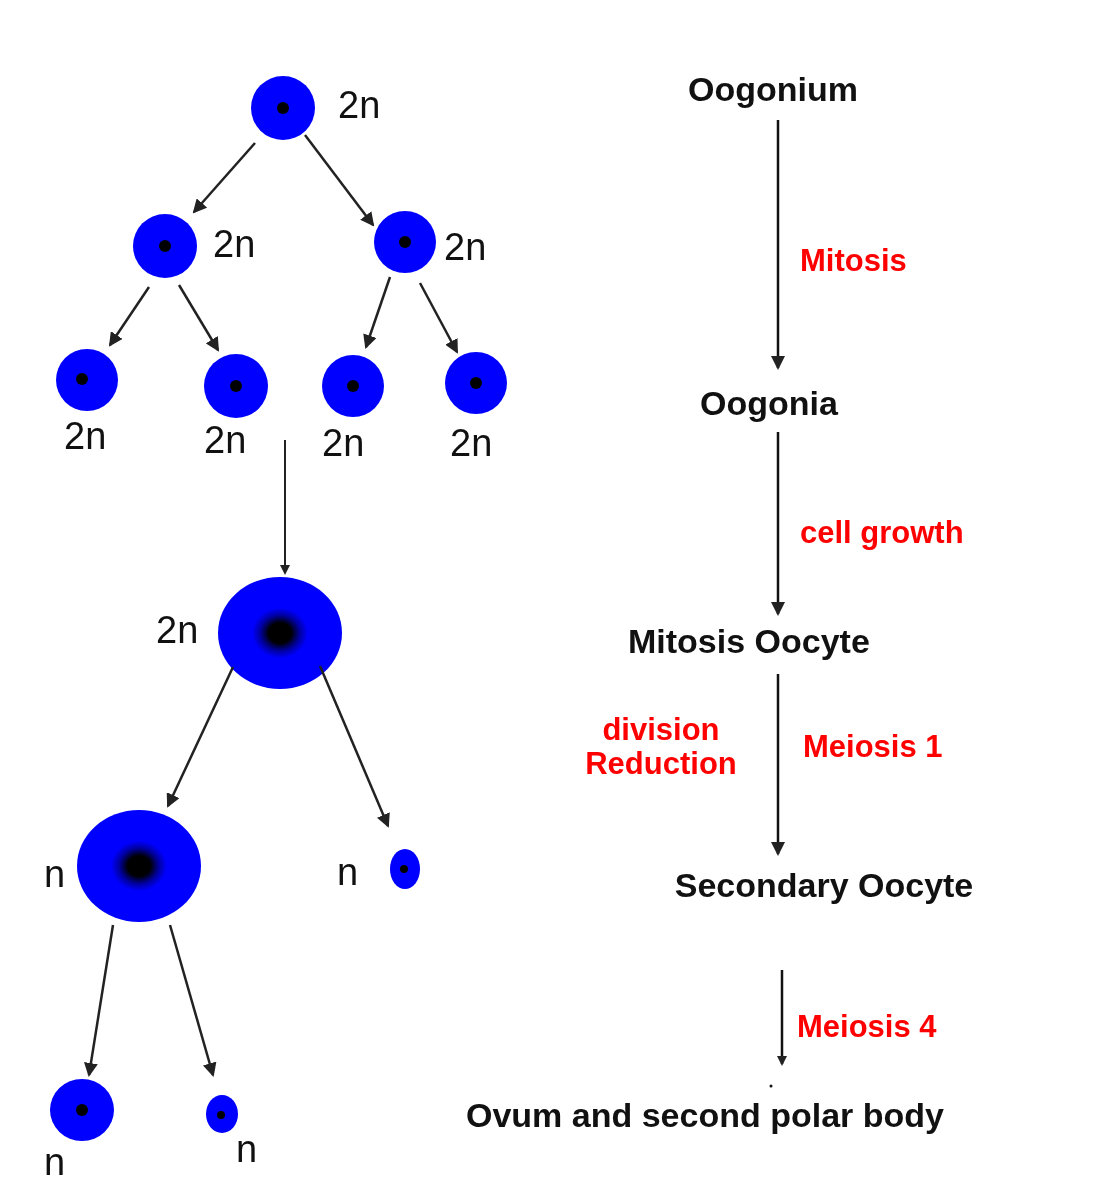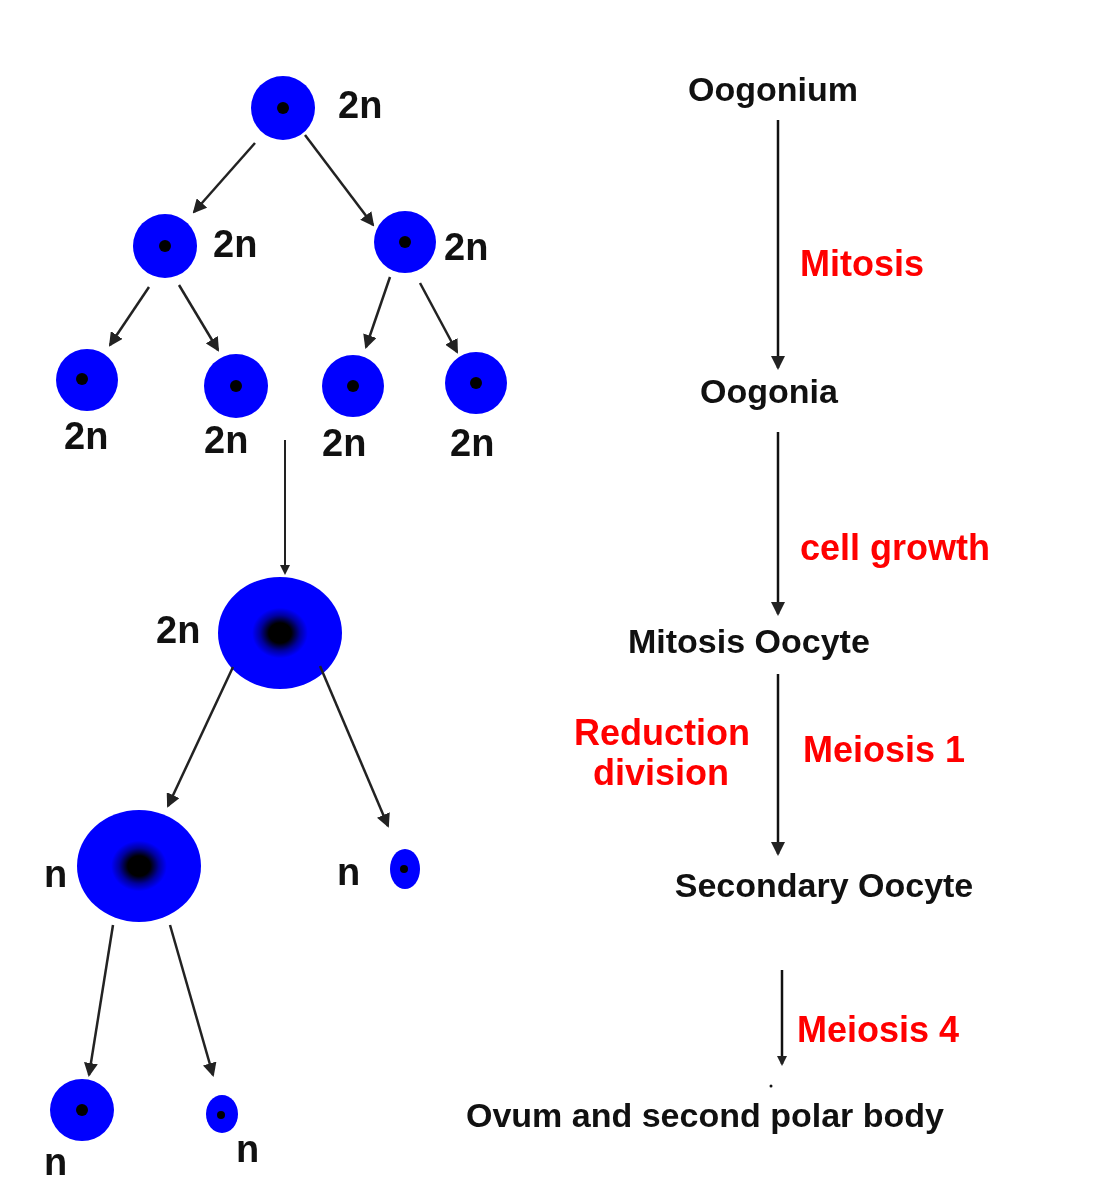--- a/index.html
+++ b/index.html
@@ -1,20 +1,20 @@
 <!DOCTYPE html>
 <html><head>
 <meta charset="utf-8">
 <style>
   html, body { margin:0; padding:0; background:#ffffff; }
   body { width:1114px; height:1200px; position:relative; overflow:hidden; font-family:"Liberation Sans", sans-serif; }
   svg#diagram { position:absolute; left:0; top:0; }
-  .lbl { position:absolute; font-weight:bold; color:#111111; font-size:38px; line-height:1; white-space:nowrap; }
+  .lbl { position:absolute; font-weight:normal; color:#111111; font-size:38px; line-height:1; white-space:nowrap; }
   .stage { position:absolute; font-weight:bold; color:#111111; font-size:34px; line-height:1.15; white-space:nowrap; text-align:center; }
-  .proc { position:absolute; font-weight:bold; color:#ff0000; font-size:36px; line-height:1.1; white-space:nowrap; }
+  .proc { position:absolute; font-weight:bold; color:#ff0000; font-size:31px; line-height:1.1; white-space:nowrap; }
   .proc.center { text-align:center; }
 </style>
 </head>
 <body>
 
 <svg id="diagram" width="1114" height="1200" viewBox="0 0 1114 1200" xmlns="http://www.w3.org/2000/svg">
   <defs>
     <marker id="ah" markerWidth="10" markerHeight="10" refX="8" refY="5" orient="auto" markerUnits="userSpaceOnUse">
       <path d="M0,0 L10,5 L0,10 z" fill="#222222"></path>
     </marker>
@@ -114,27 +114,27 @@
 <div class="lbl" style="left:204px; top:421px;">2n</div>
 <div class="lbl" style="left:322px; top:424px;">2n</div>
 <div class="lbl" style="left:450px; top:424px;">2n</div>
 <div class="lbl" style="left:156px; top:611px;">2n</div>
 <div class="lbl" style="left:44px; top:855px;">n</div>
 <div class="lbl" style="left:337px; top:853px;">n</div>
 <div class="lbl" style="left:44px; top:1143px;">n</div>
 <div class="lbl" style="left:236px; top:1130px;">n</div>
 
 <div class="stage" style="left:688px; top:70px;">Oogonium</div>
-<div class="stage" style="left:700px; top:372px;">Oogonia</div>
+<div class="stage" style="left:700px; top:384px;">Oogonia</div>
 <div class="stage" style="left:628px; top:622px;">Mitosis Oocyte</div>
 <div class="stage" style="left:616px; top:866px; width:416px;">
   <div>Secondary Oocyte</div>
 </div>
 <div class="stage" style="left:466px; top:1096px;">Ovum and second polar body</div>
 
 <div class="proc" style="left:800px; top:244px;">Mitosis</div>
-<div class="proc" style="left:800px; top:528px;">cell growth</div>
+<div class="proc" style="left:800px; top:516px;">cell growth</div>
 <div class="proc" style="left:803px; top:730px;text-align:center;">Meiosis 1</div>
 <div class="proc center" style="left:574px; top:713px; width:174px;">
+  <div>division</div>
   <div>Reduction</div>
-  <div>division</div>
 </div>
 <div class="proc" style="left:797px; top:1010px;">Meiosis 4</div>
 
 </body></html>

